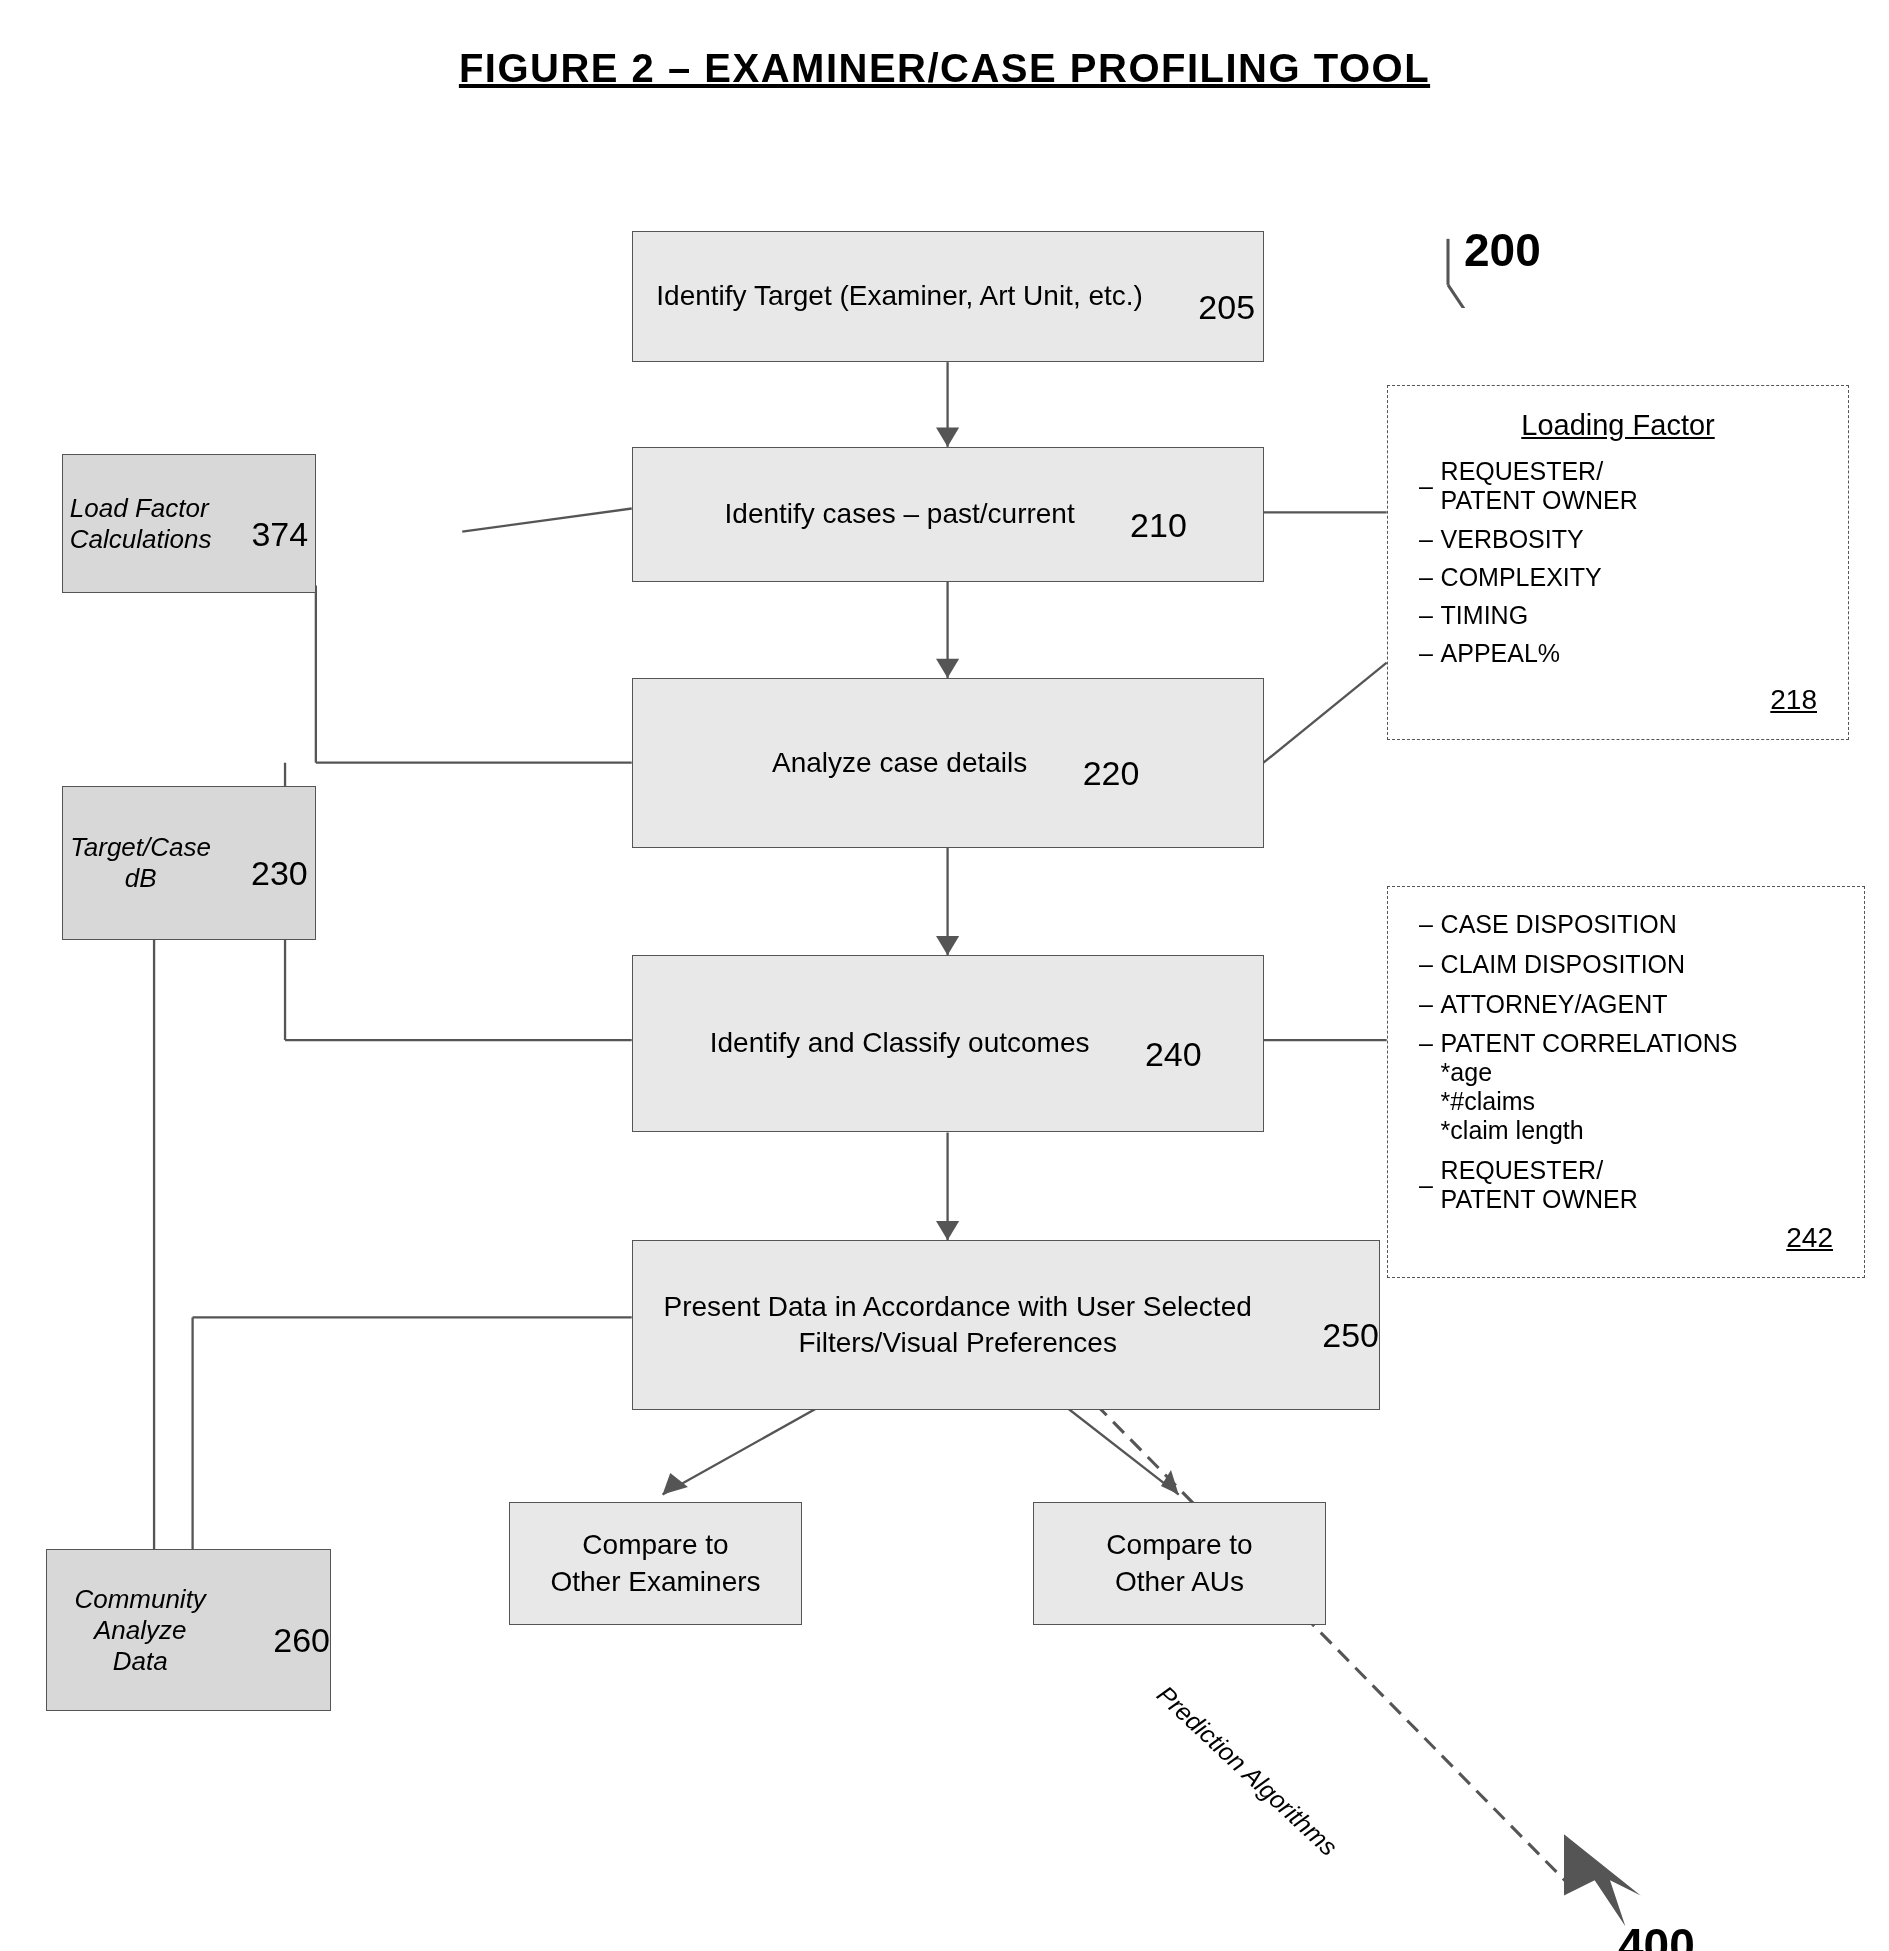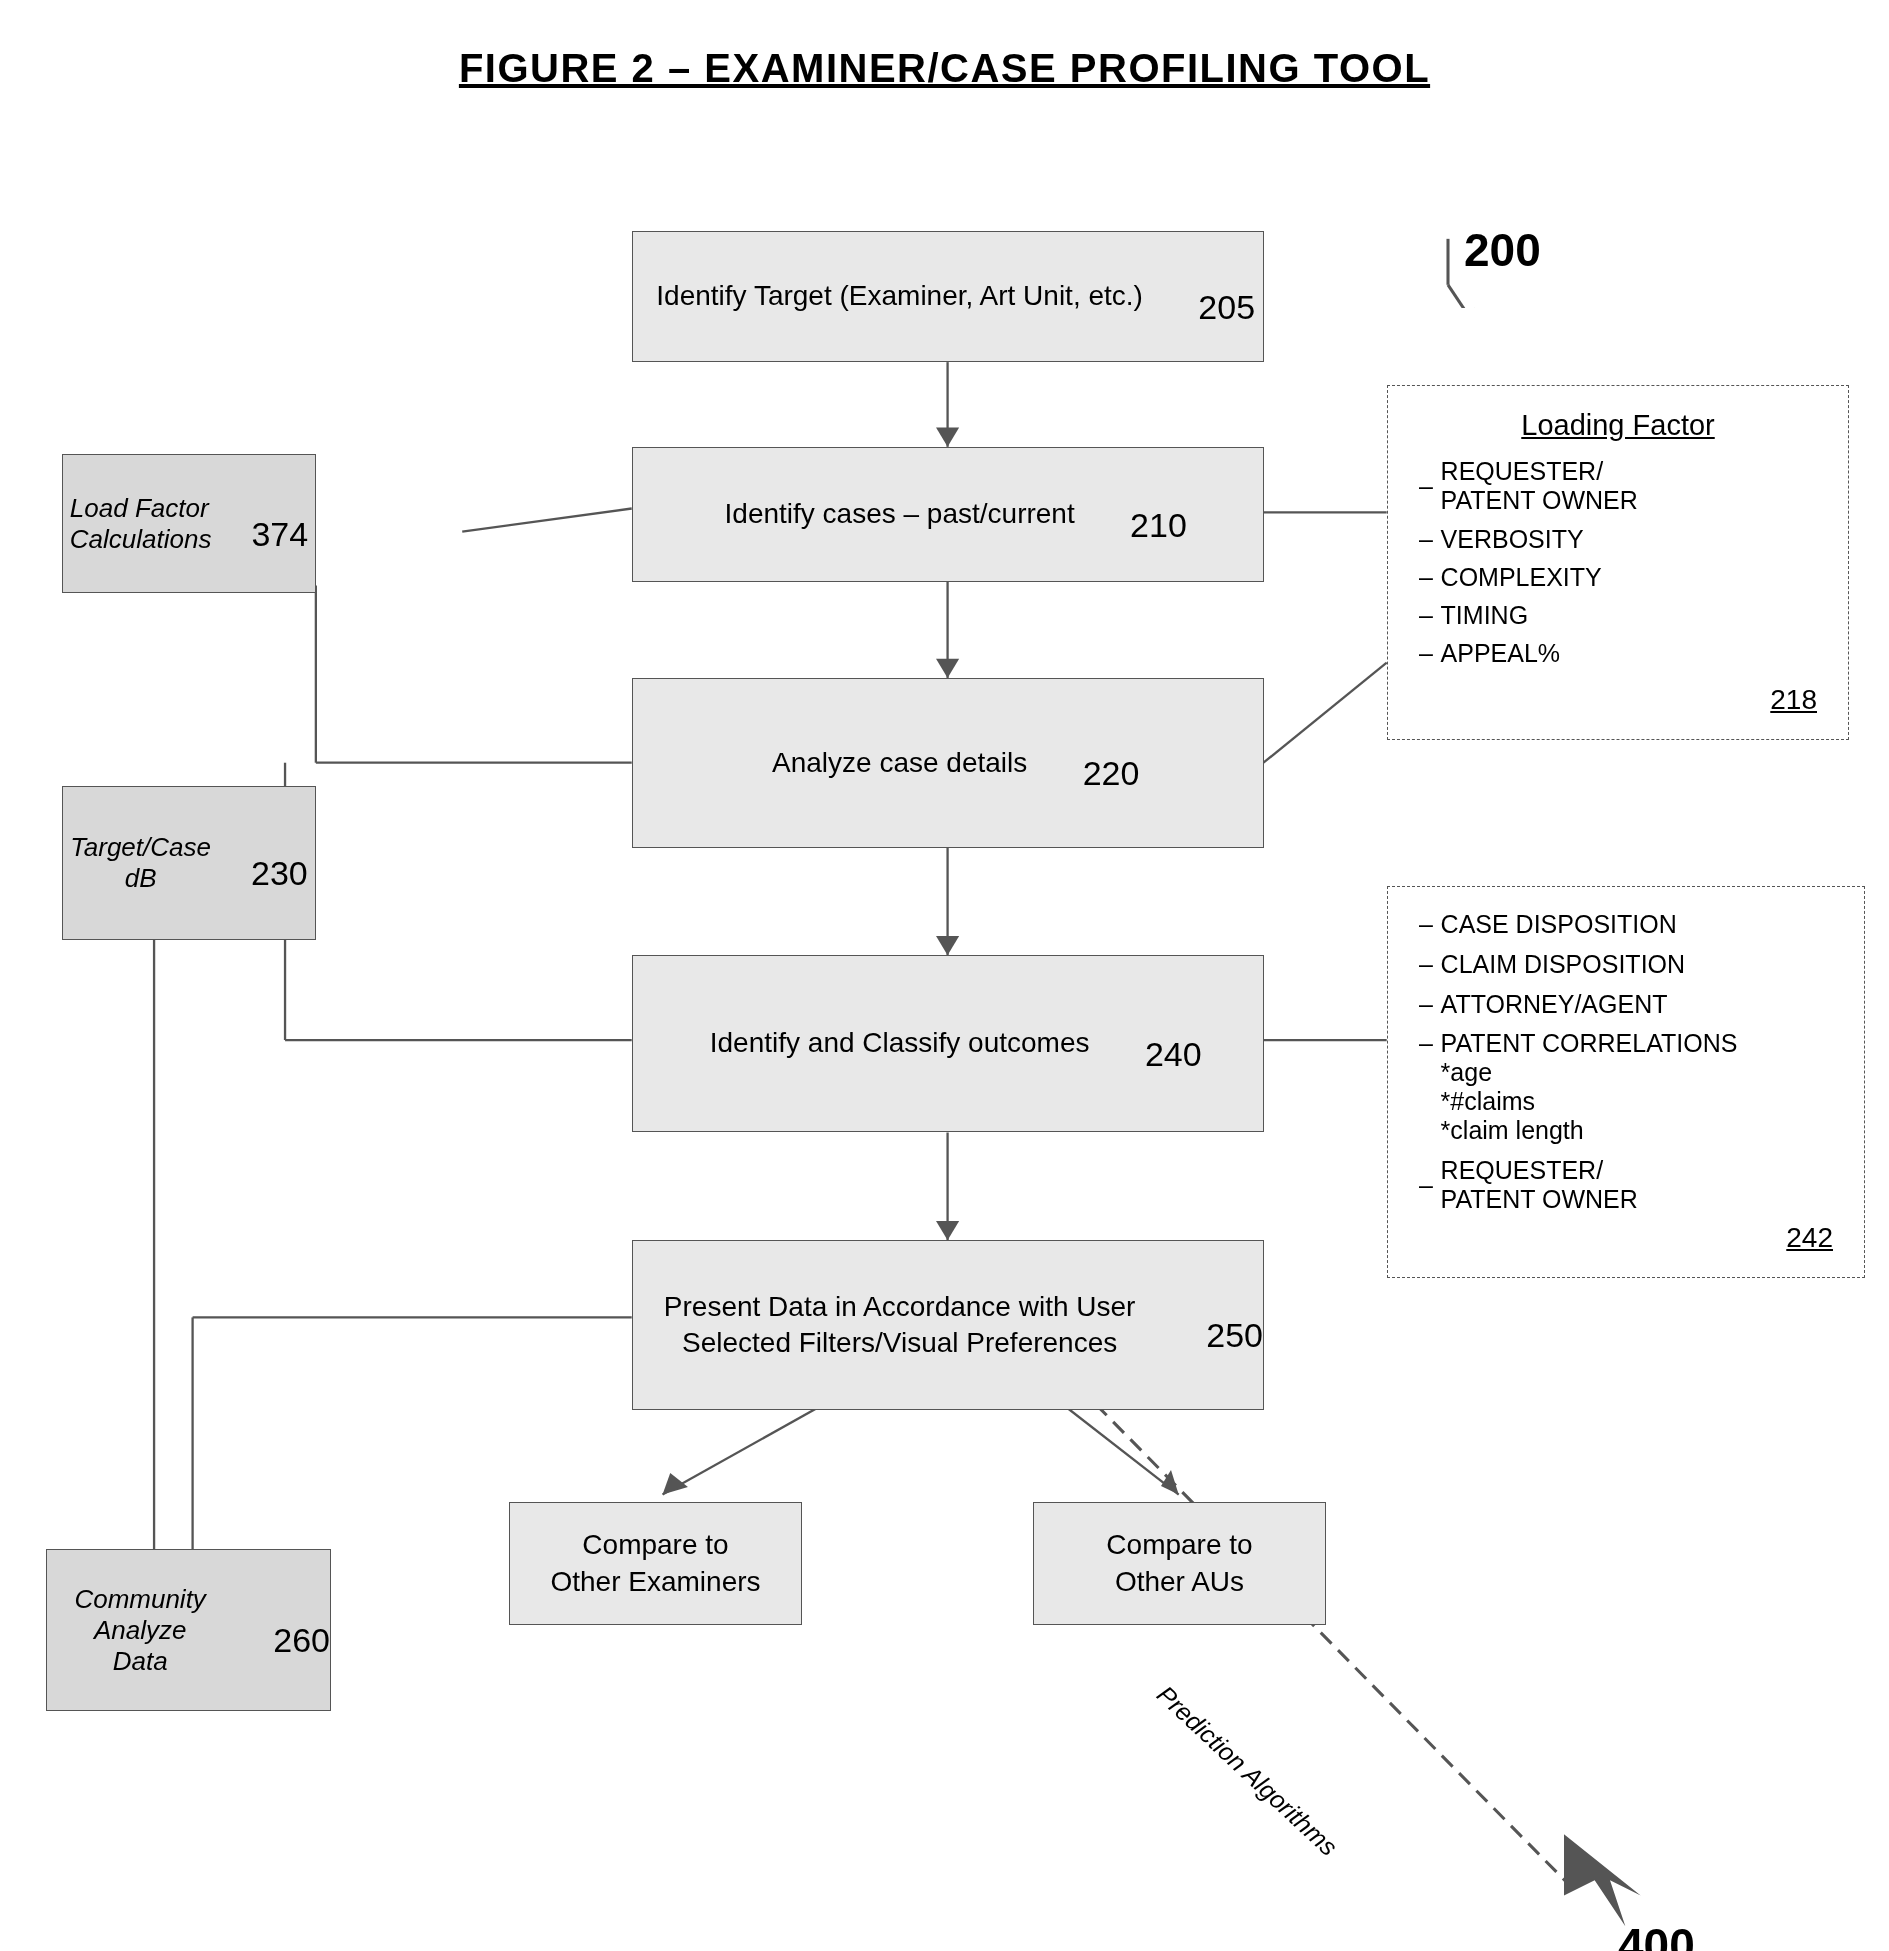--- a/index.html
+++ b/index.html
@@ -228,21 +228,21 @@
 *claim length</span>
     </div>
     <div style="font-size:25px; margin-bottom:7.7px; display:flex; align-items:center;">
       <span style="margin-right:7.7px;">–</span>
       <span style="white-space:pre-line;">REQUESTER/
 PATENT OWNER</span>
     </div>
     <div style="font-size:28px; text-decoration:underline; text-align:right; margin-top:7.7px;">242</div>
   </div>
 
-  <div class="box box-main" style="top: 1117px; left: 632px; width: 632px; min-height: 170px;">
+  <div class="box box-main" style="top: 1117px; left: 632px; width: 748px; min-height: 170px;">
     <span class="box-label" style="white-space:pre-line;">Present Data in Accordance with User Selected Filters/Visual Preferences</span>
     <span class="box-number">250</span>
   </div>
 
   <div class="box box-side" style="top: 1426px; left: 46px; width: 285px; min-height: 162px; border: 1.5px solid #555; background: #d8d8d8;">
     <span class="italic-text" style="white-space:pre-line; text-align:center;">Community Analyze
 Data</span>
     <span class="box-number">260</span>
   </div>
 

